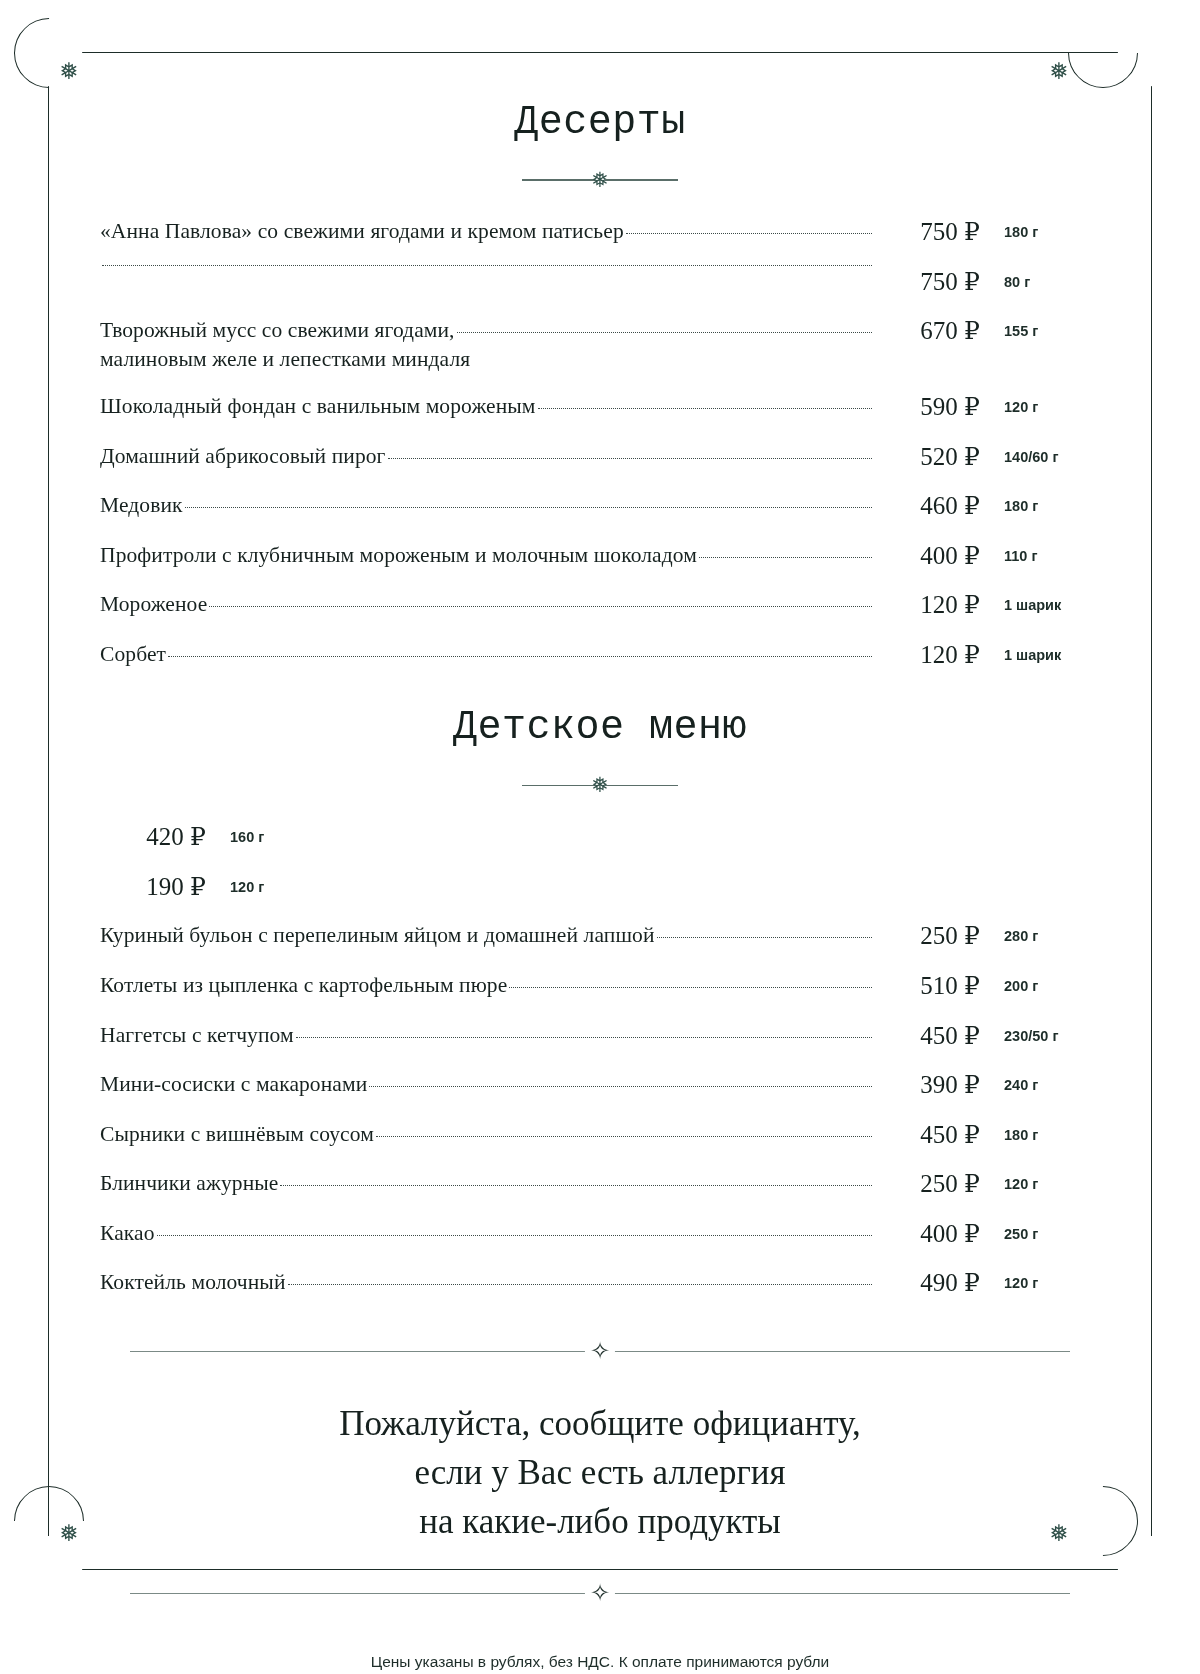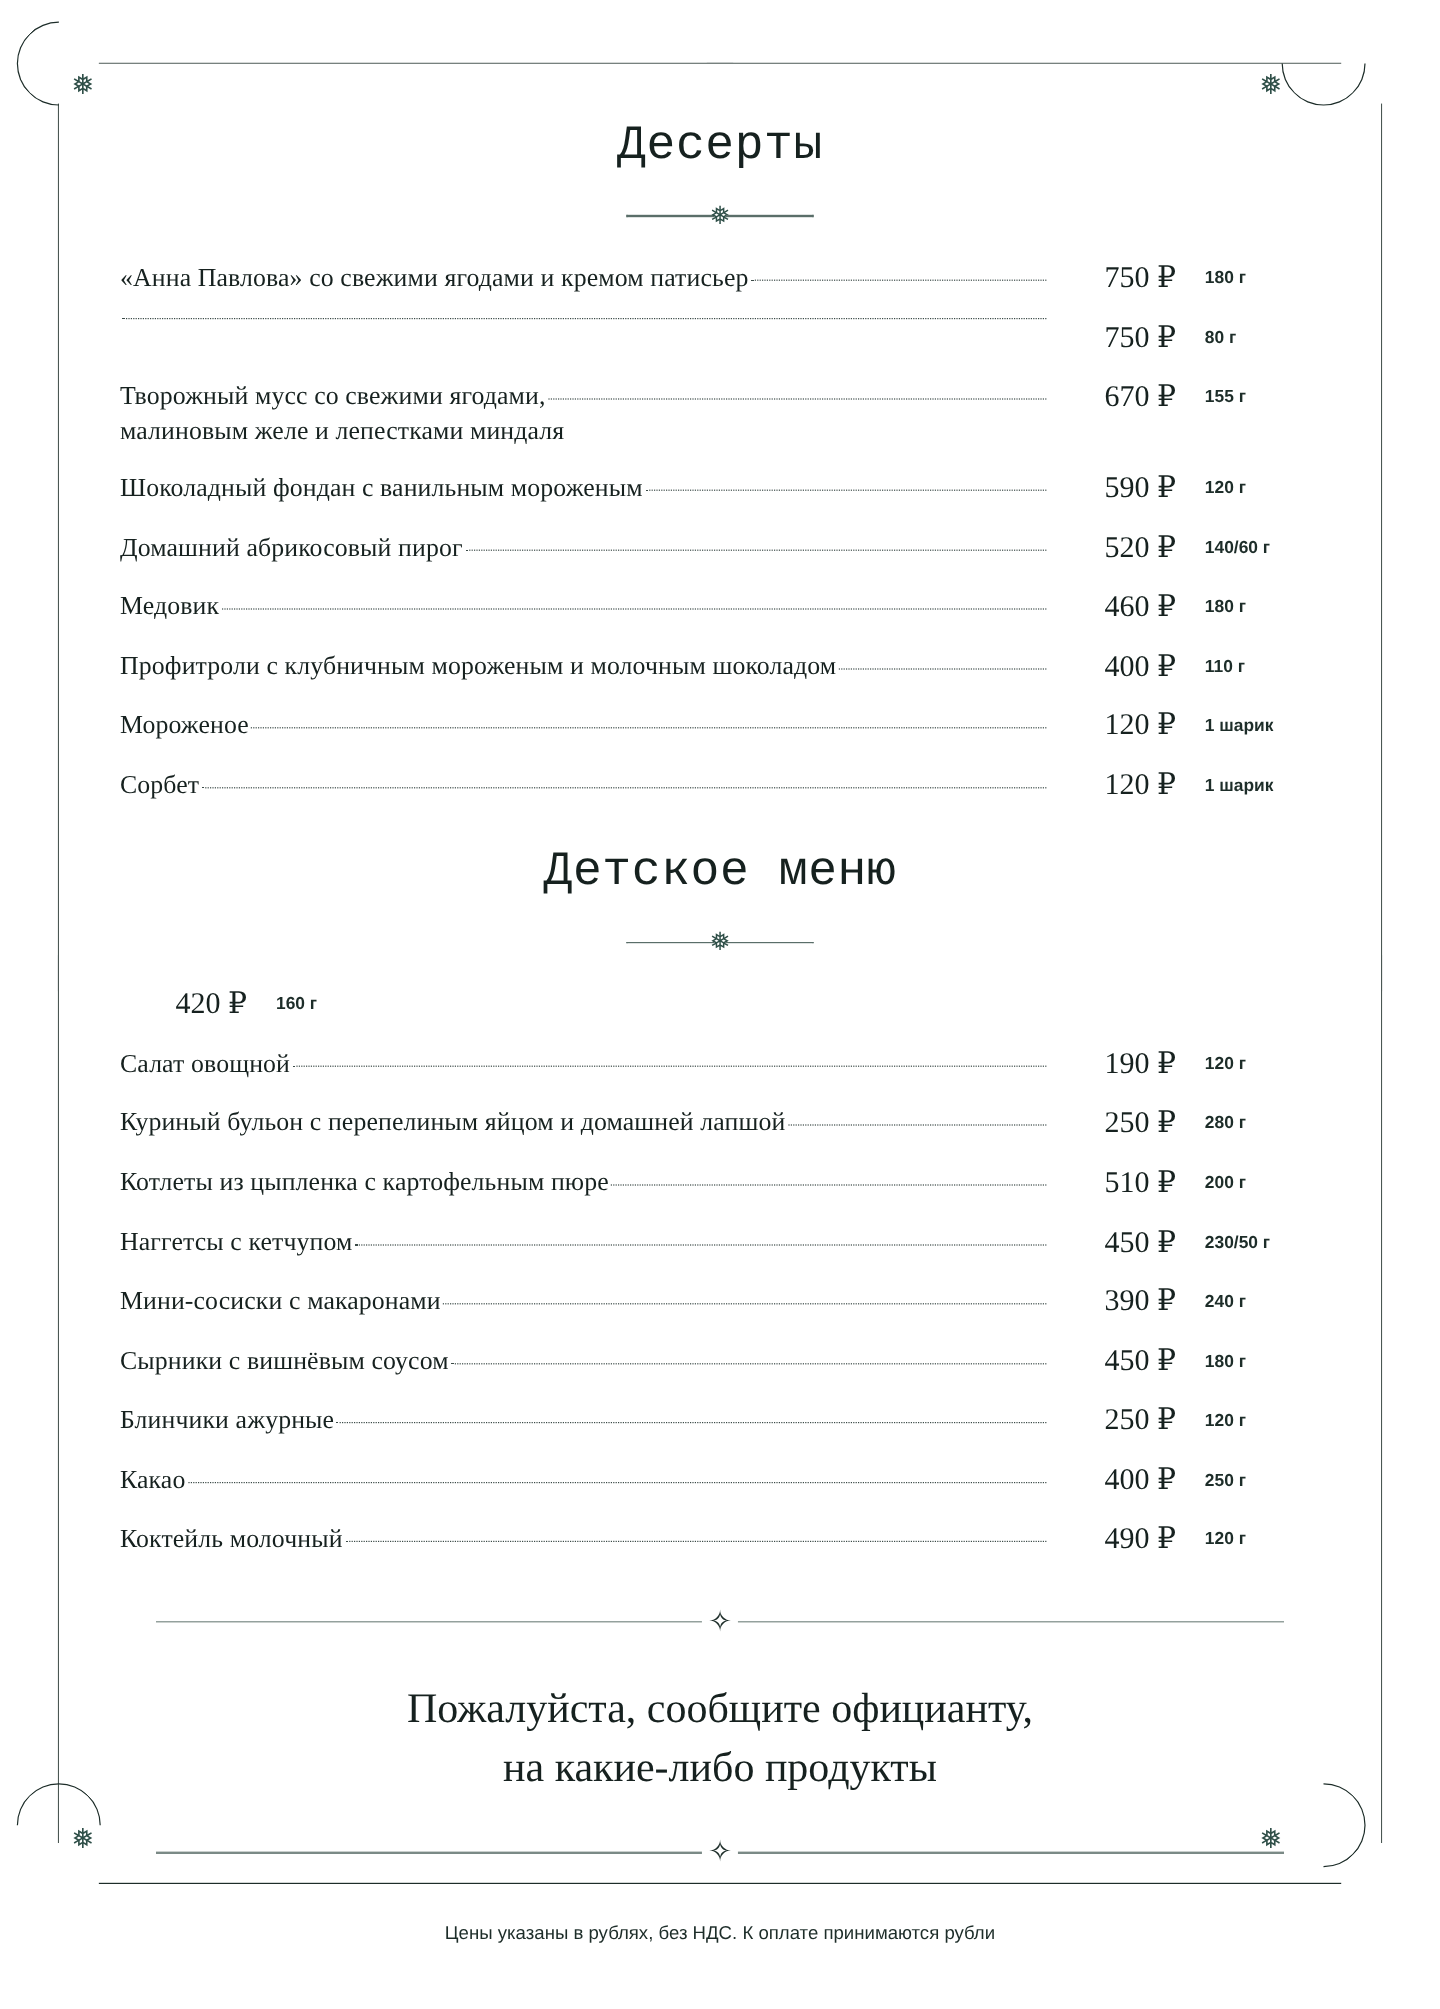--- a/index.html
+++ b/index.html
@@ -339,26 +339,20 @@
       <span class="orn">❅</span>
       <span class="rule right"></span>
     </div>
 
     <ul class="menu-list" id="kids-list">
         <li class="menu-row">
           <div class="price">420 ₽</div>
           <div class="weight">160 г</div>
         </li>
         <li class="menu-row">
-          <div class="dish-col">
-            <div class="dish-line">
-              <span class="dish-name">Салат овощной</span>
-              <span class="leader"></span>
-            </div>
-          </div>
           <div class="price">190 ₽</div>
           <div class="weight">120 г</div>
         </li>
         <li class="menu-row">
           <div class="dish-col">
             <div class="dish-line">
               <span class="dish-name">Куриный бульон с перепелиным яйцом и домашней лапшой</span>
               <span class="leader"></span>
             </div>
           </div>
@@ -439,20 +433,21 @@
   </section>
 
   <div class="notice-block">
     <div class="fancy-rule">
       <span class="line"></span>
       <span class="diamond">✧</span>
     </div>
 
     <div class="allergy-text">
       <div>Пожалуйста, сообщите официанту,</div>
+      <div>если у Вас есть аллергия</div>
       <div>на какие-либо продукты</div>
     </div>
 
     <div class="fancy-rule">
       <span class="line"></span>
       <span class="diamond">✧</span>
     </div>
   </div>
 
   <div class="fineprint">

